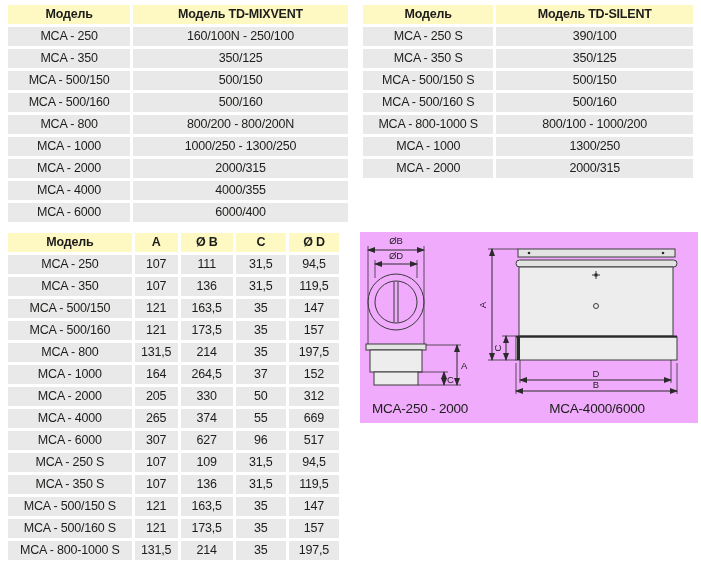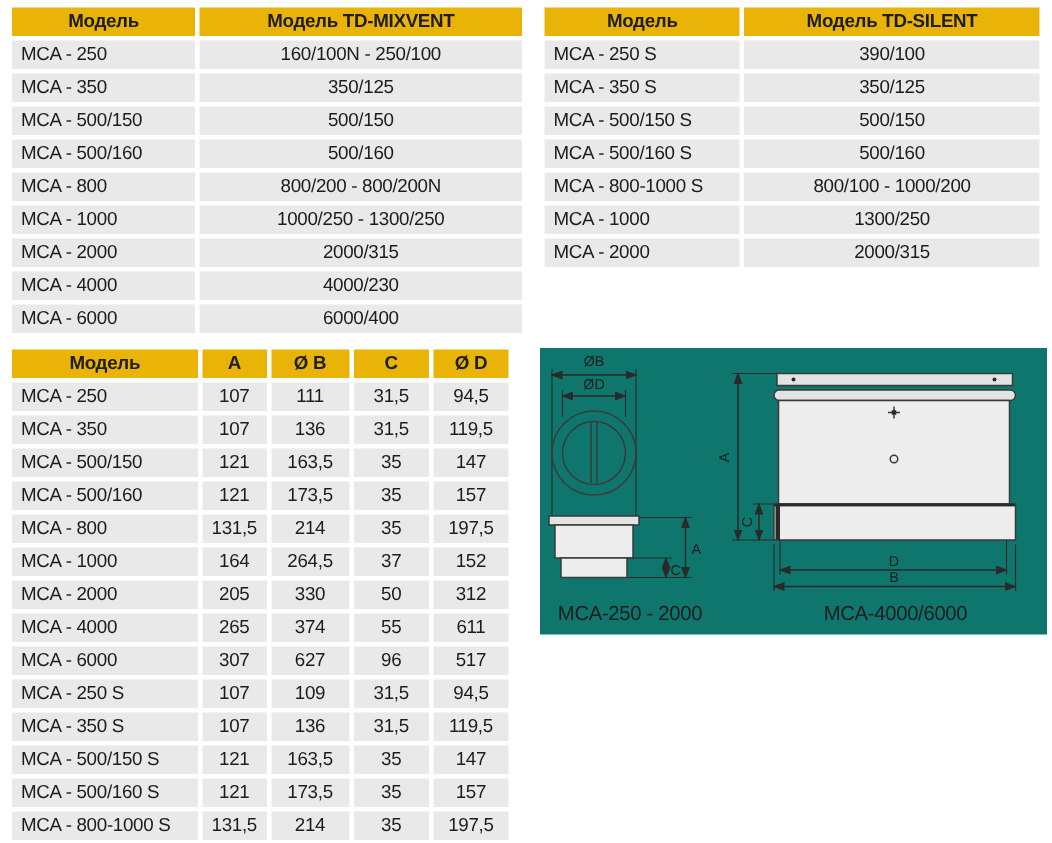--- a/index.html
+++ b/index.html
@@ -4,33 +4,33 @@
 <style>
   html,body{margin:0;padding:0;}
   body{
     width:701px;height:562px;position:relative;background:#ffffff;
     font-family:"Liberation Sans",sans-serif;color:#1d1d1b;overflow:hidden;
   }
   table.spec{
     position:absolute;border-collapse:separate;border-spacing:3px;table-layout:fixed;
   }
   table.spec th{
-    background:#eab308;font-weight:bold;font-size:12.5px;letter-spacing:-0.2px;
+    background:#fef9c3;font-weight:bold;font-size:12.5px;letter-spacing:-0.2px;
     height:19px;line-height:19px;padding:0 6px;text-align:center;overflow:hidden;white-space:nowrap;margin-top:12px;
   }
   table.spec td{
     background:#e9e9e9;font-weight:normal;font-size:12.5px;letter-spacing:-0.2px;
     height:19px;line-height:19px;padding:0 6px;text-align:center;overflow:hidden;white-space:nowrap;
   }
-  table.spec td.c-model{text-align:left;}
+  table.spec td.c-model{text-align:center;}
   #mixvent-table{left:5px;top:2px;width:346px;}
   #silent-table{left:360px;top:2px;width:336px;}
   #dims-table{left:5px;top:230px;width:337px;}
   #diagram-panel{
-    position:absolute;left:360px;top:232px;width:338px;height:191px;background:#0f766e;
+    position:absolute;left:360px;top:232px;width:338px;height:191px;background:#f0abfc;
   }
   #diagram-panel svg{display:block;}
   .dln{stroke:#3a3a3a;stroke-width:1;fill:none;}
   .dthick{stroke:#2a2a2a;stroke-width:2;fill:none;}
   .dfill{fill:#ededed;stroke:#3a3a3a;stroke-width:1;}
   .dflange{fill:#e3e3e3;stroke:#3a3a3a;stroke-width:1;}
   .dim{stroke:#2a2a2a;stroke-width:1;fill:none;}
   .ext{stroke:#2a2a2a;stroke-width:0.75;fill:none;}
   text.dlab{font-family:"Liberation Sans",sans-serif;font-size:9.5px;fill:#1d1d1b;}
   text.dcap{font-family:"Liberation Sans",sans-serif;font-size:13.5px;fill:#1d1d1b;letter-spacing:-0.2px;}
@@ -73,21 +73,21 @@
       <tr>
         <td class="c-model">MCA - 1000</td>
         <td class="c-val">1000/250 - 1300/250</td>
       </tr>
       <tr>
         <td class="c-model">MCA - 2000</td>
         <td class="c-val">2000/315</td>
       </tr>
       <tr>
         <td class="c-model">MCA - 4000</td>
-        <td class="c-val">4000/230</td>
+        <td class="c-val">4000/355</td>
       </tr>
       <tr>
         <td class="c-model">MCA - 6000</td>
         <td class="c-val">6000/400</td>
       </tr>
     </tbody>
   </table>
 
 <table class="spec" id="silent-table">
   <colgroup>
@@ -197,21 +197,21 @@
         <td class="c-val">205</td>
         <td class="c-val">330</td>
         <td class="c-val">50</td>
         <td class="c-val">312</td>
       </tr>
       <tr>
         <td class="c-model">MCA - 4000</td>
         <td class="c-val">265</td>
         <td class="c-val">374</td>
         <td class="c-val">55</td>
-        <td class="c-val">611</td>
+        <td class="c-val">669</td>
       </tr>
       <tr>
         <td class="c-model">MCA - 6000</td>
         <td class="c-val">307</td>
         <td class="c-val">627</td>
         <td class="c-val">96</td>
         <td class="c-val">517</td>
       </tr>
       <tr>
         <td class="c-model">MCA - 250 S</td>

